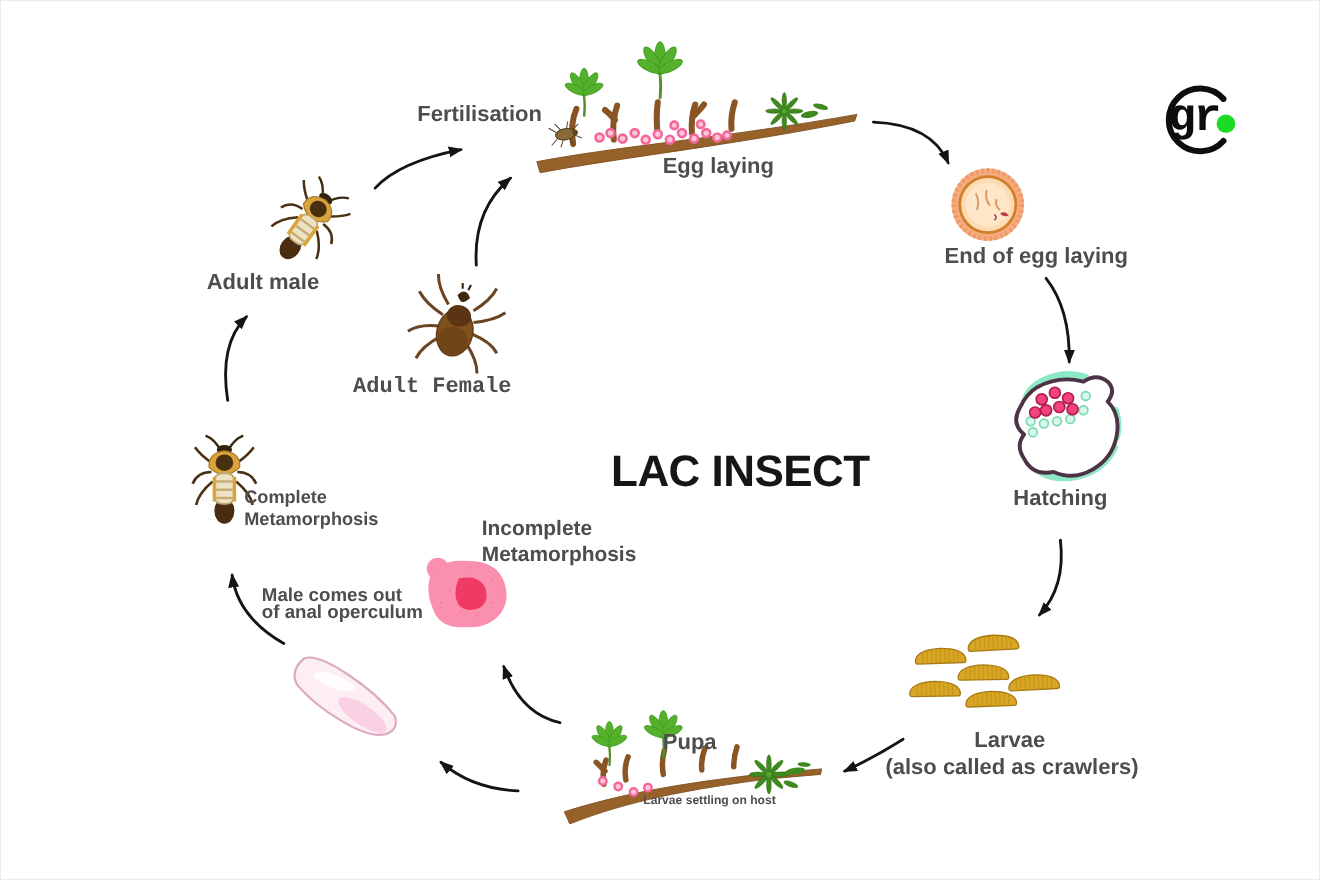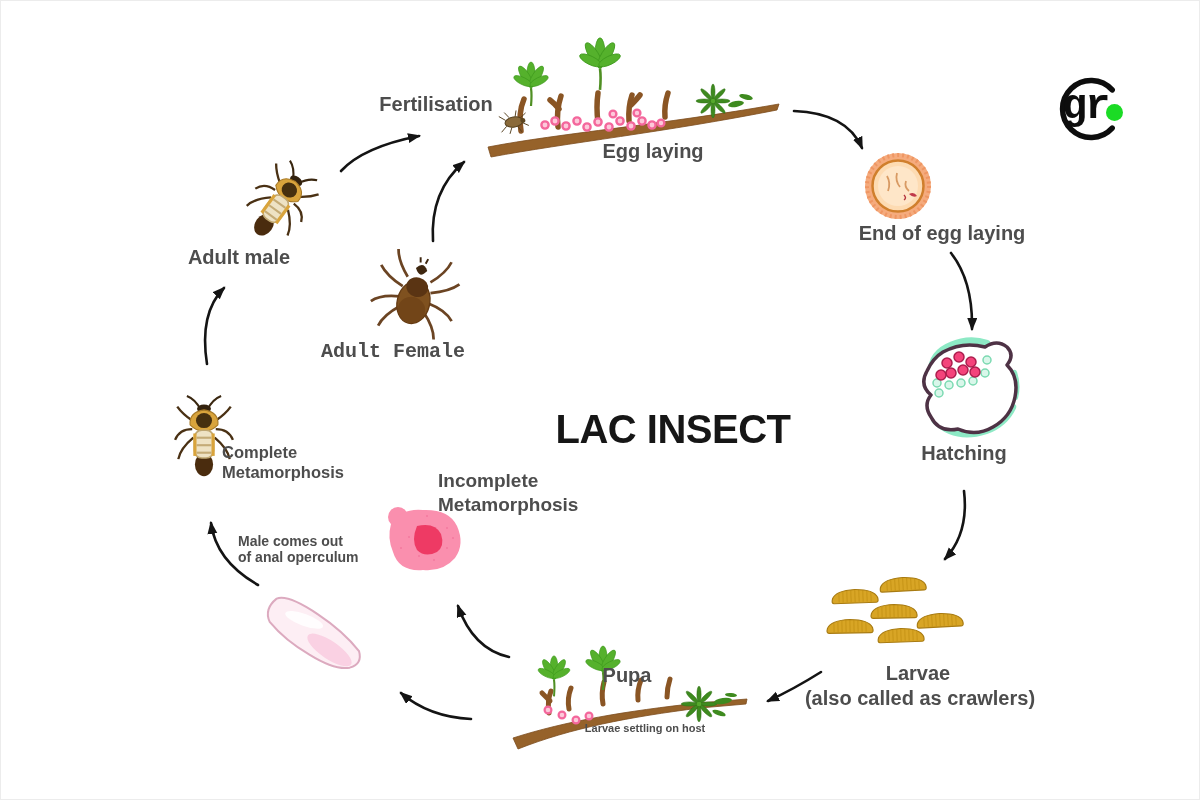--- a/index.html
+++ b/index.html
@@ -9,21 +9,21 @@
     font-family:"Liberation Sans",sans-serif;
   }
   .lbl{
     position:absolute;font-weight:700;white-space:nowrap;
     color:var(--label-text,#4d4d4d);
   }
   .ctr{transform:translateX(-50%);text-align:center;}
   .f20{font-size:20px;}
   .f17{font-size:11px;}
   .f15{font-size:20px;}
-  .f13{font-size:14px;line-height:16px;}
+  .f13{font-size:17px;line-height:16px;}
   .two{line-height:24px;font-size:19px;}
   .two-sm{line-height:20px;font-size:16.5px;}
   .ttl{
     position:absolute;left:672px;transform:translateX(-50%);
     font-weight:800;font-size:40px;letter-spacing:-0.5px;
     color:var(--title-text,#161616);white-space:nowrap;
   }
   .logo-text{
     position:absolute;left:1061px;top:86px;width:50px;text-align:left;
     font-family:Liberation Mono, monospace;font-weight:700;font-size:42px;

